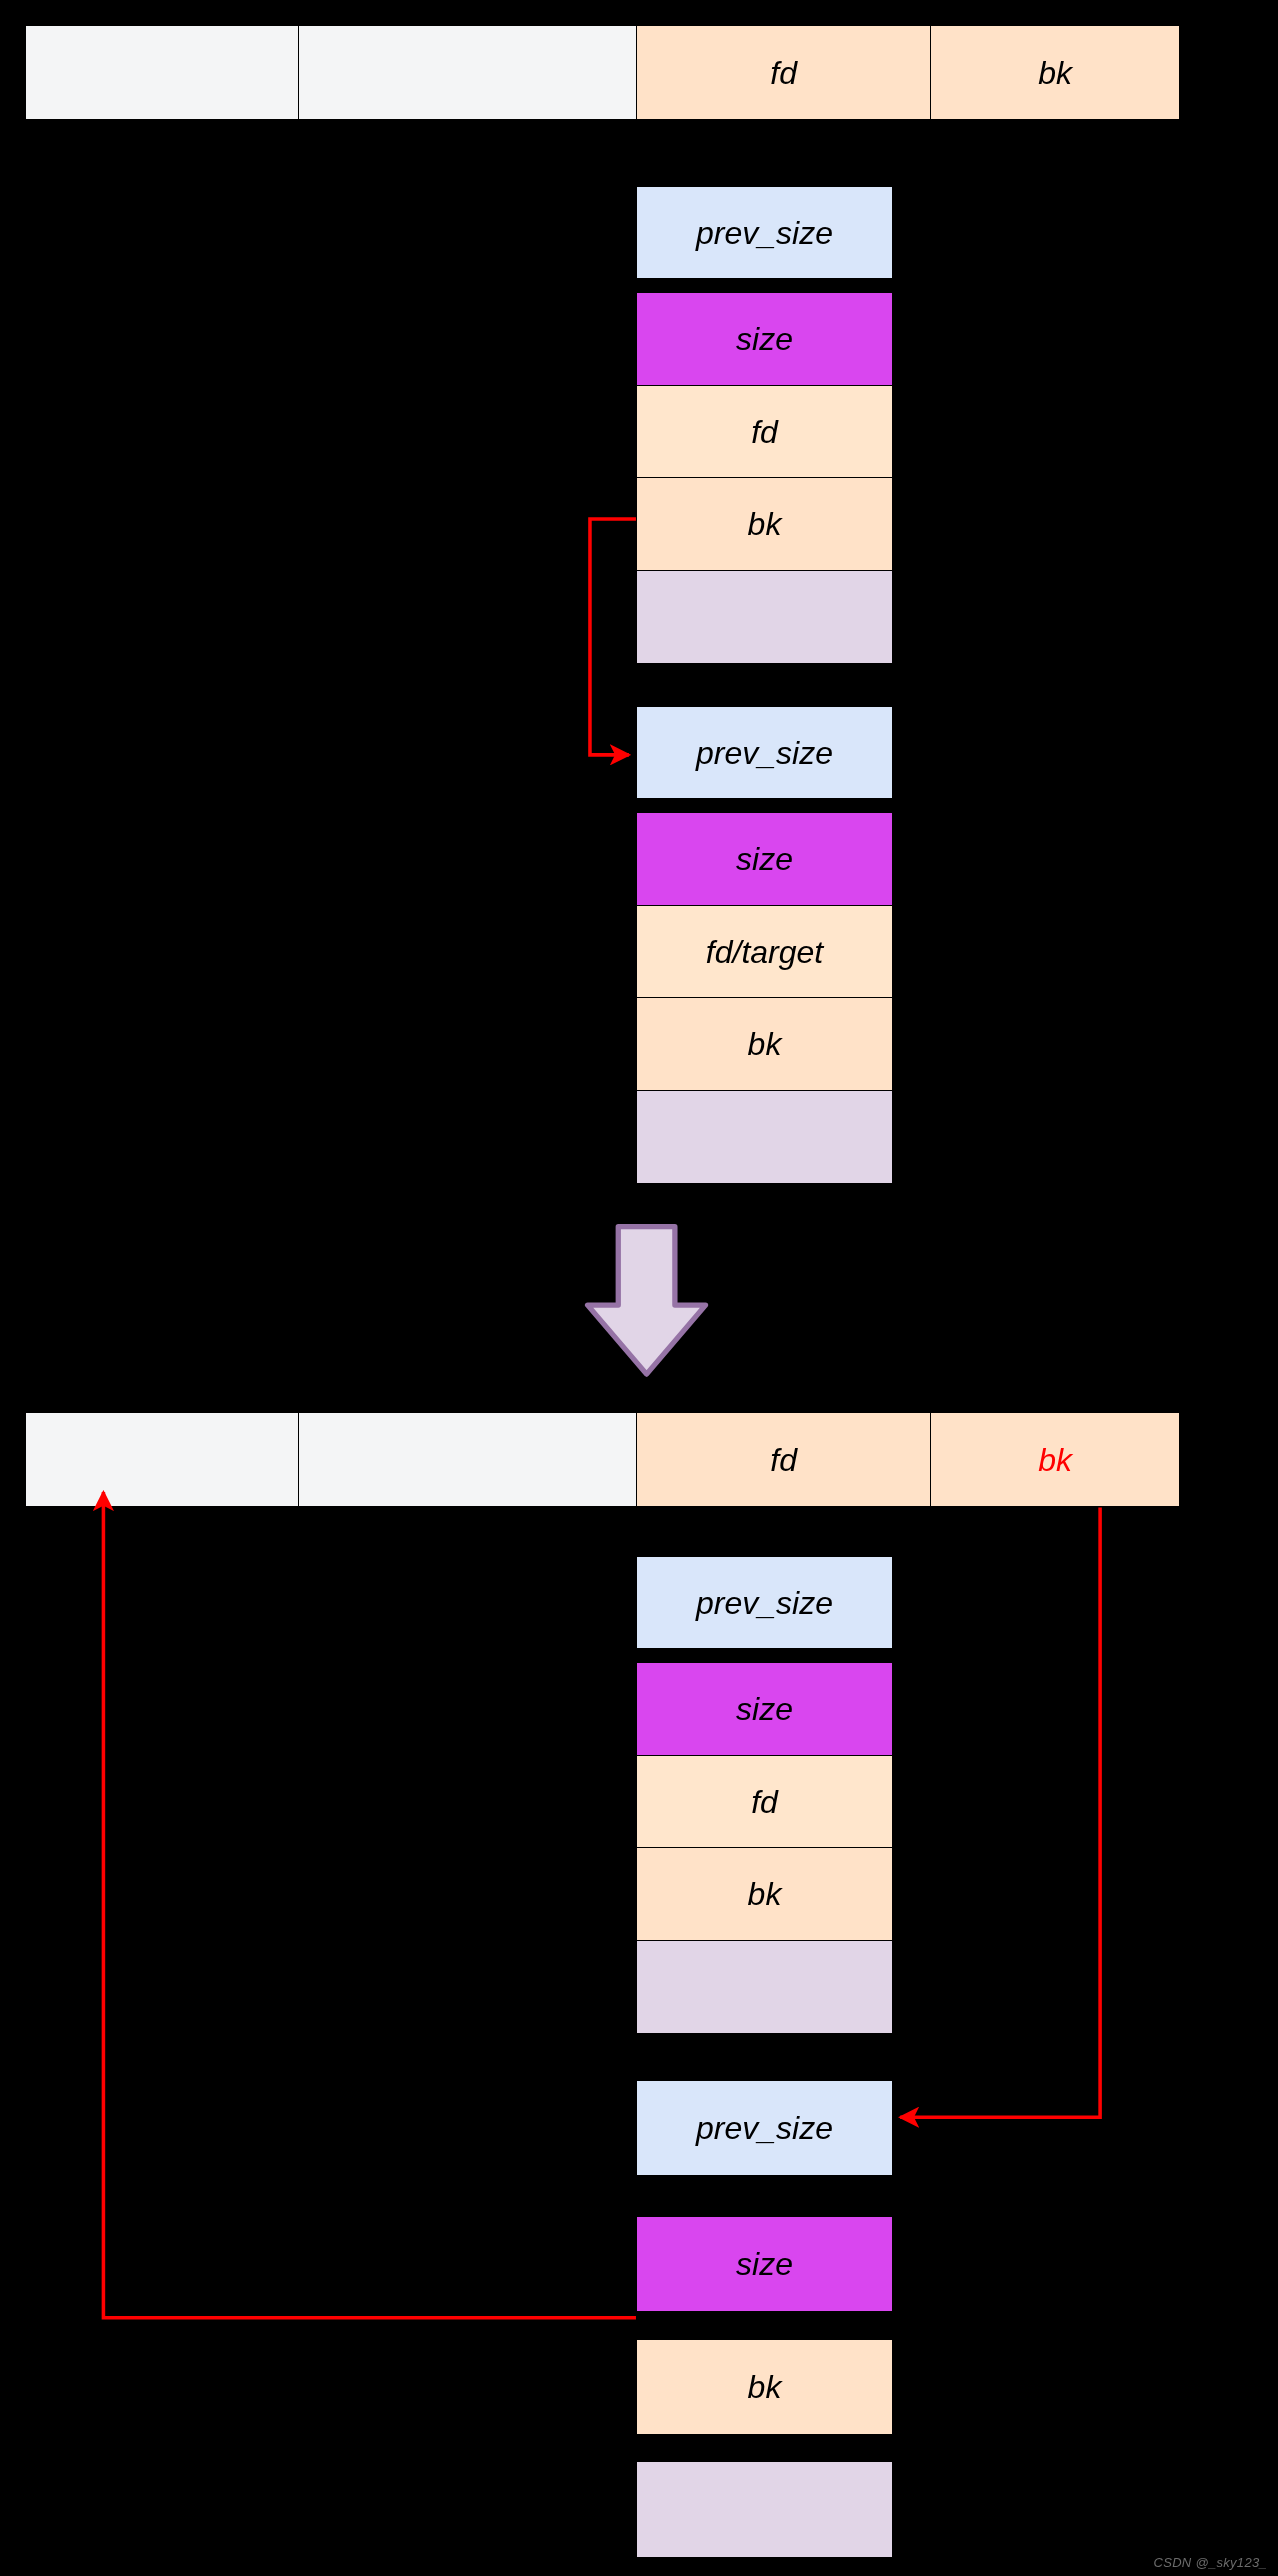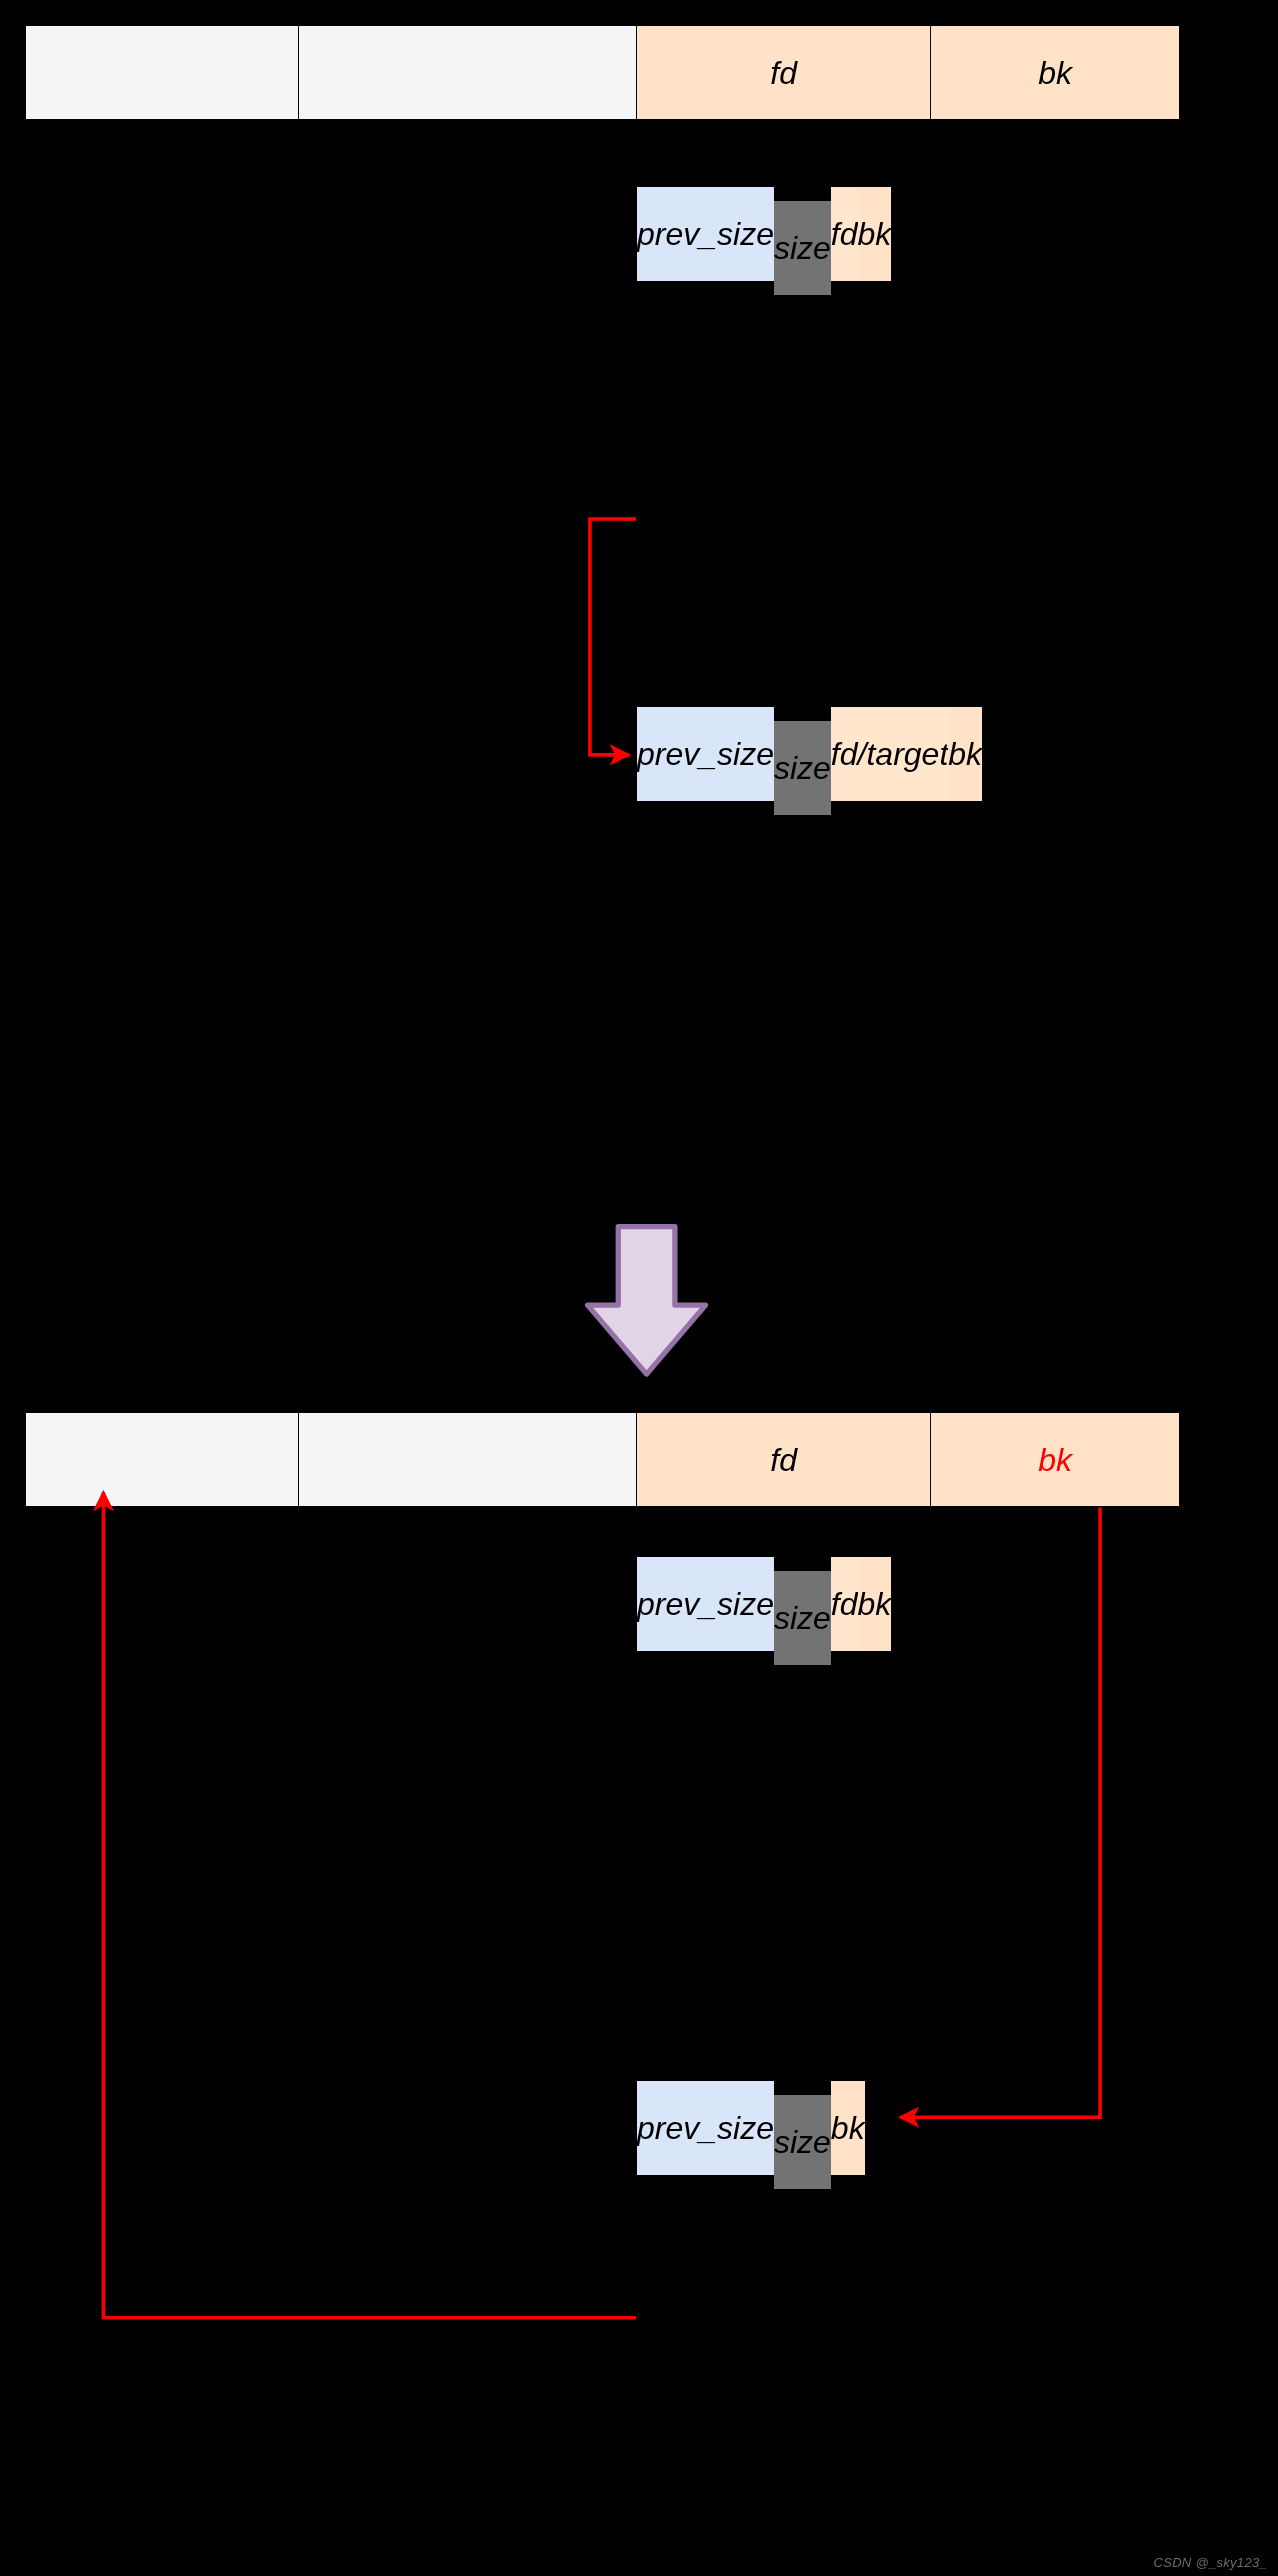--- a/index.html
+++ b/index.html
@@ -44,37 +44,38 @@
   .bin-cell.bkcell { background: #ffe2c8; }
   .bin-cell.red    { color: #ff0000; }
 
   
   .chunk {
     position: absolute;
     width: 257px;
     box-sizing: border-box;
     border: 1.8px solid #000000;
     display: flex;
-    flex-direction: row;
+    flex-direction: column;
+    justify-content: space-between;
   }
   .chunk-field {
     height: 95px;
     box-sizing: border-box;
     border-bottom: 1.8px solid #000000;
     display: flex;
     align-items: center;
     justify-content: center;
     font-size: 32px;
     color: #000000;
     line-height: 1;
     white-space: nowrap;
   }
   .chunk-field:last-child { border-bottom: none; }
   .f-prev { background: #d9e6fa; }
-  .f-size { background: #737373; margin-top: 14px; }
+  .f-size { background: #d946ef; margin-top: 14px; }
   .f-fd   { background: #ffe6cc; }
   .f-bk   { background: #ffe2c8; }
   .f-data { background: #e1d5e7; }
   .hl { color: #ff0000; }
 
   
   #arrows {
     position: absolute;
     left: 0; top: 0;
     width: 1279px;

